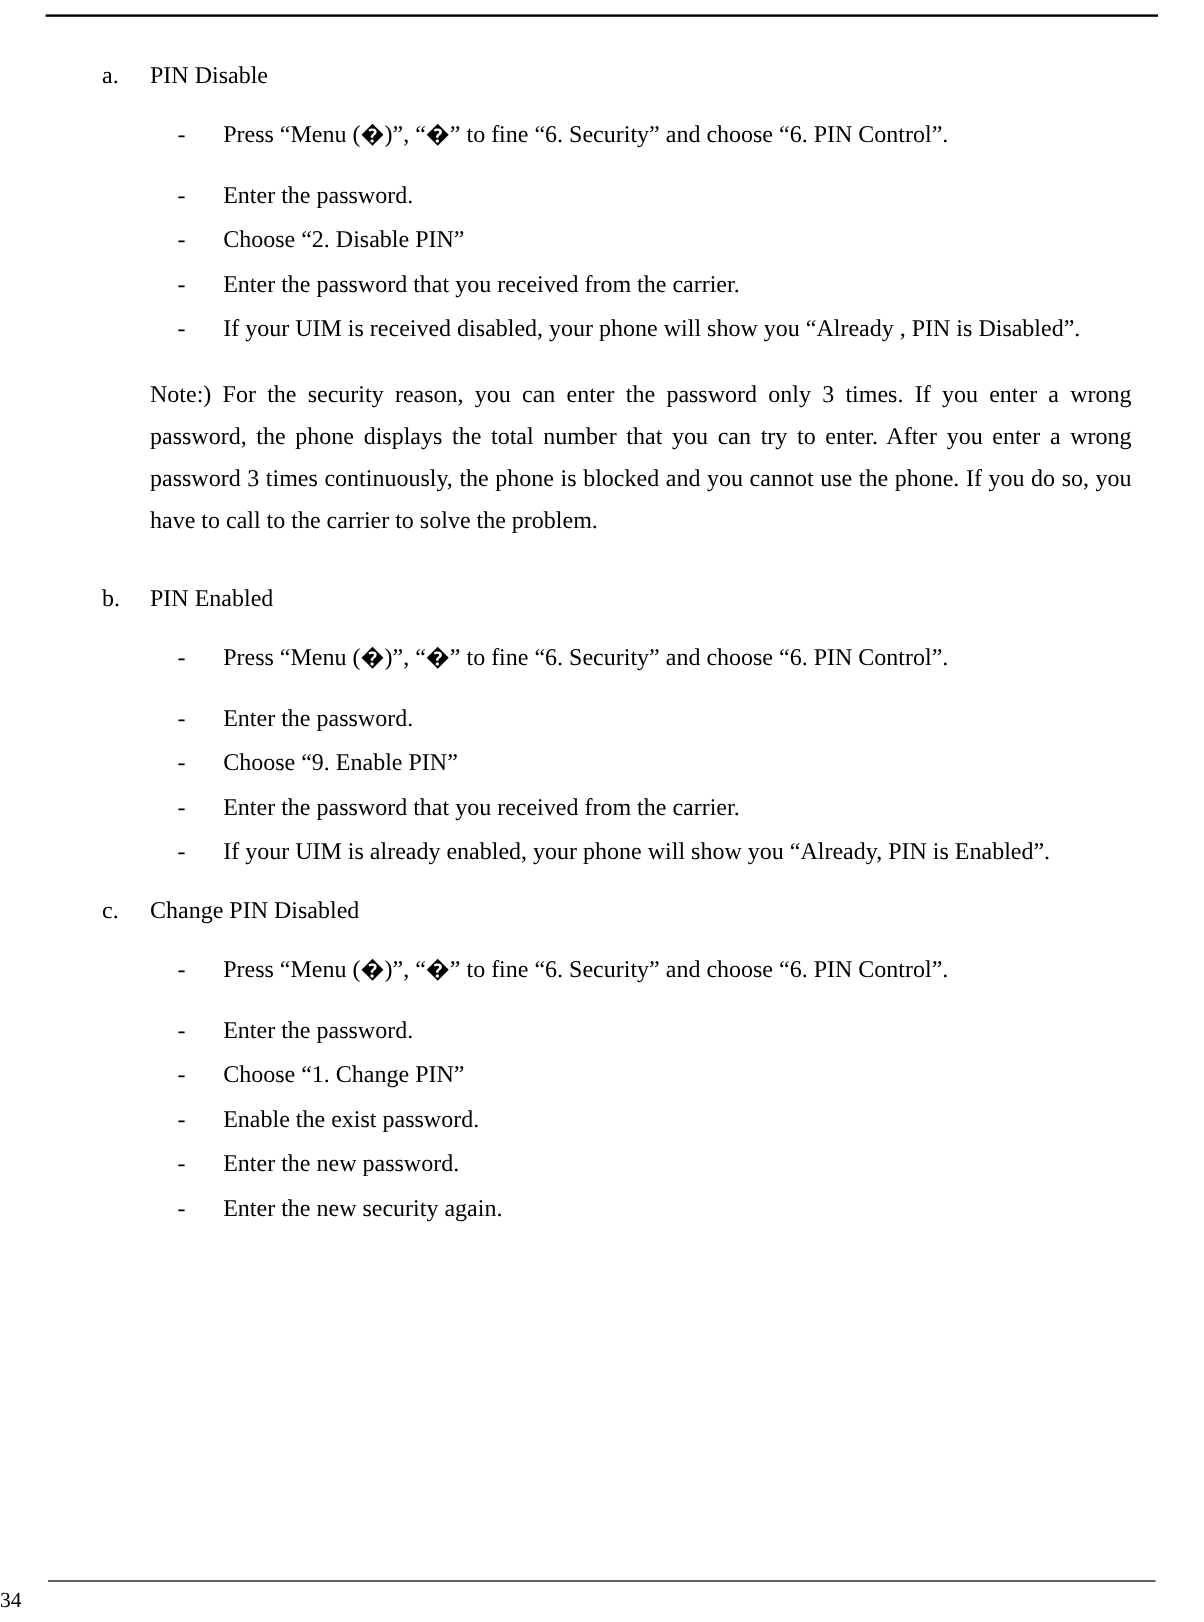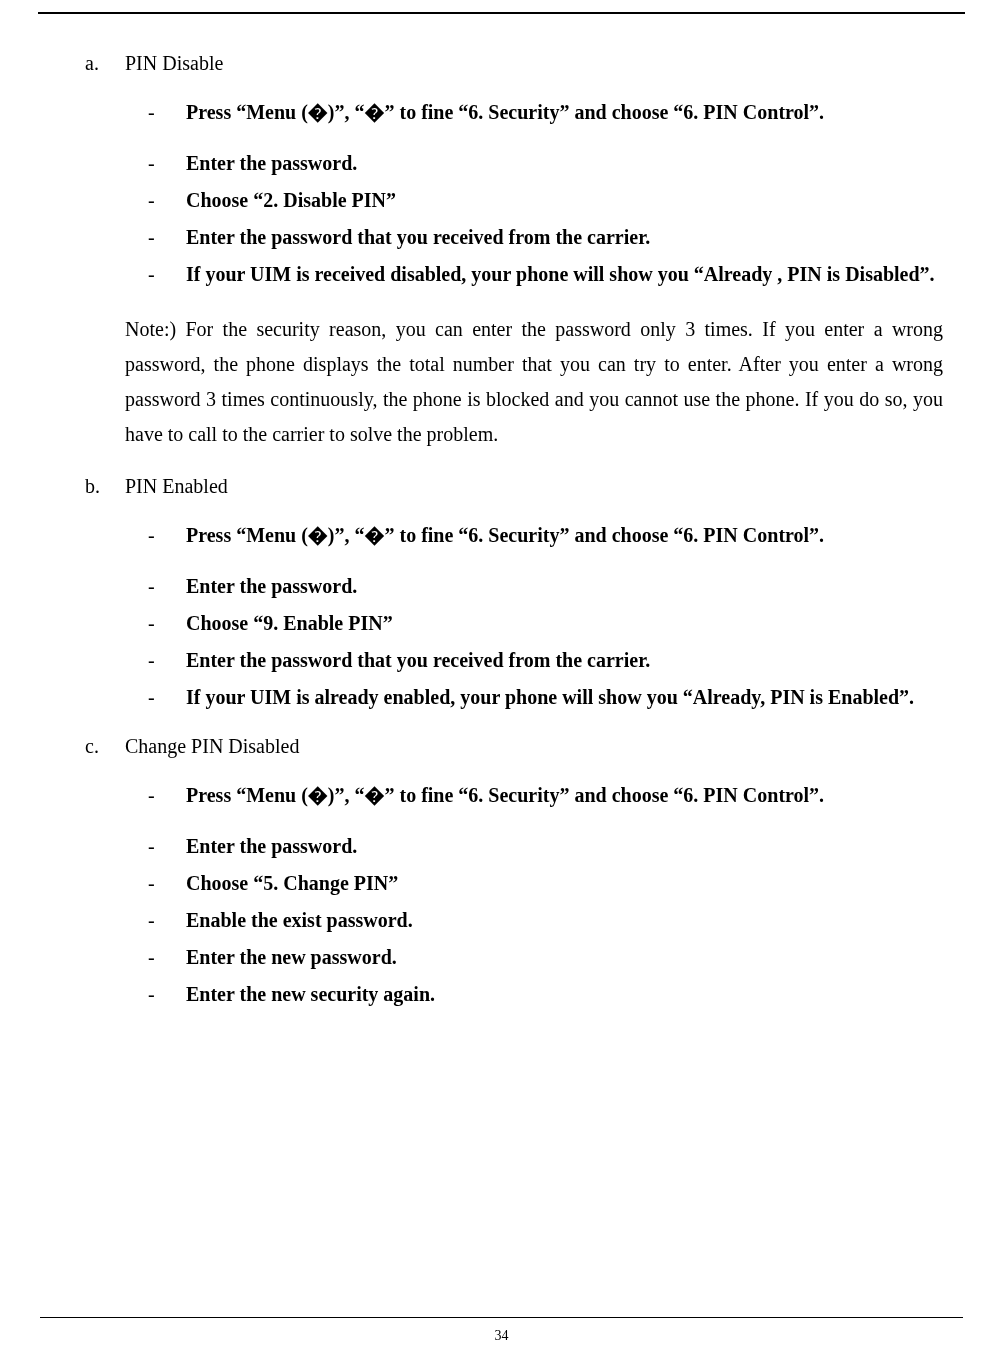--- a/index.html
+++ b/index.html
@@ -48,40 +48,40 @@
   .step {
     display: flex;
     margin-bottom: 10px;
     text-align: left;
   }
   .step .dash {
     width: 38px;
     text-align: left;
     padding-left: 5px;
   }
-  .step .txt { flex: 1; font-weight: bold; }
+  .step .txt { flex: 1; }
   .gap { height: 14px; }
   .note {
-    margin: 24px 0 21px 40px;
+    margin: 24px 0 34px 40px;
     line-height: 1.75;
     text-align: justify;
   }
   .bottom-rule {
     position: absolute;
     left: 40px;
     right: 40px;
     bottom: 34px;
     border-top: 1px solid #000;
   }
   .pagenum {
     position: absolute;
     left: 0; right: 0;
     bottom: 8px;
-    text-align: center;
-    font-size: 14px;
+    text-align: left;
+    font-size: 18px;
   }
 </style>
 </head>
 <body>
 
 <div class="page">
   <div class="top-rule"></div>
 
   <div class="content">
 
@@ -157,21 +157,21 @@
             <span class="dash">-</span>
             <span class="txt">Press “Menu (�)”, “�” to fine “6. Security” and choose “6. PIN Control”.</span>
           </div>
         <div class="gap"></div>
         <div class="step">
             <span class="dash">-</span>
             <span class="txt">Enter the password.</span>
           </div>
         <div class="step">
             <span class="dash">-</span>
-            <span class="txt">Choose “5. Change PIN”</span>
+            <span class="txt">Choose “1. Change PIN”</span>
           </div>
         <div class="step">
             <span class="dash">-</span>
             <span class="txt">Enable the exist password.</span>
           </div>
         <div class="step">
             <span class="dash">-</span>
             <span class="txt">Enter the new password.</span>
           </div>
         <div class="step">

